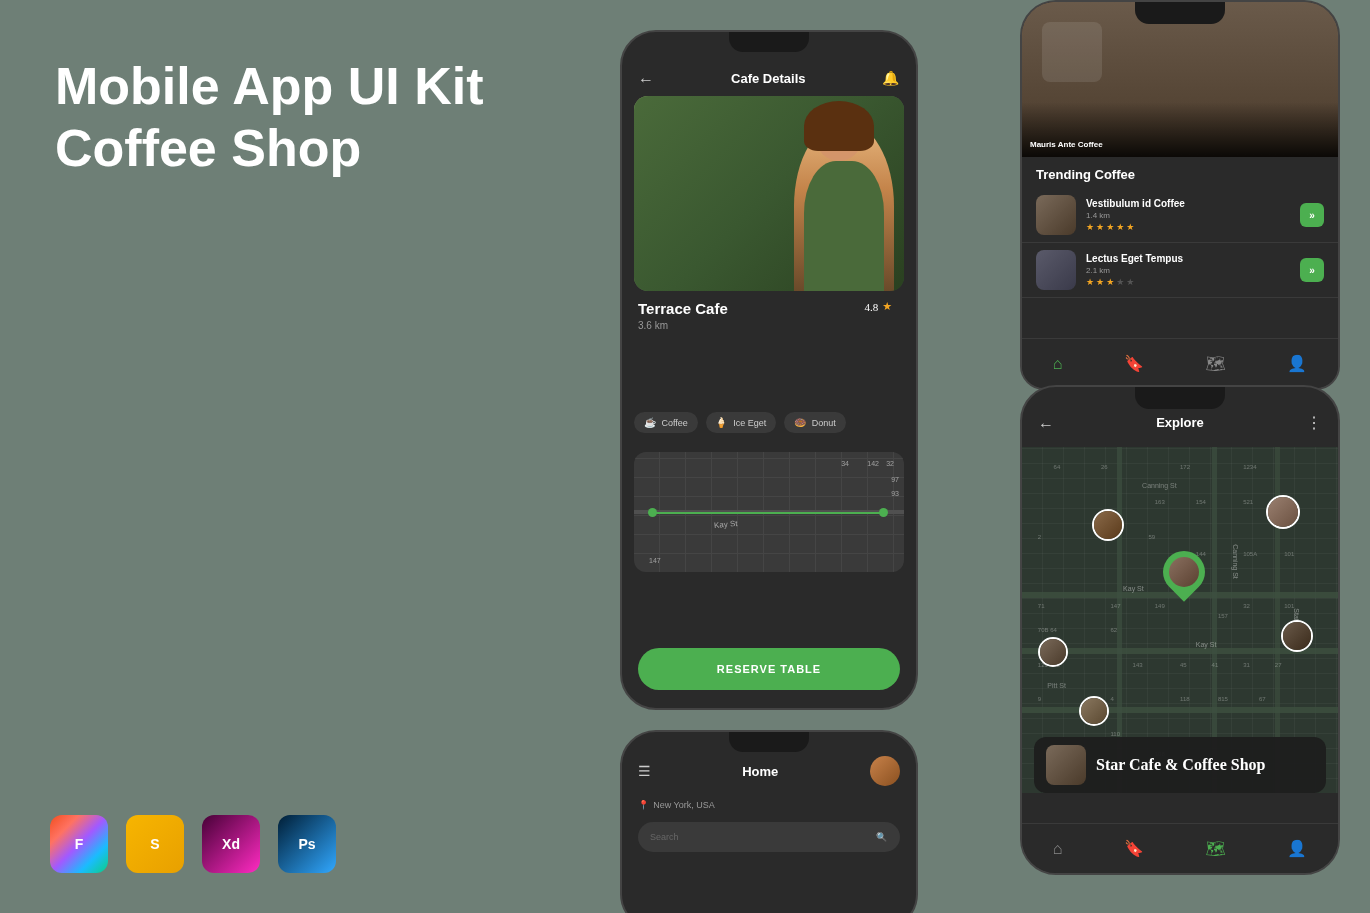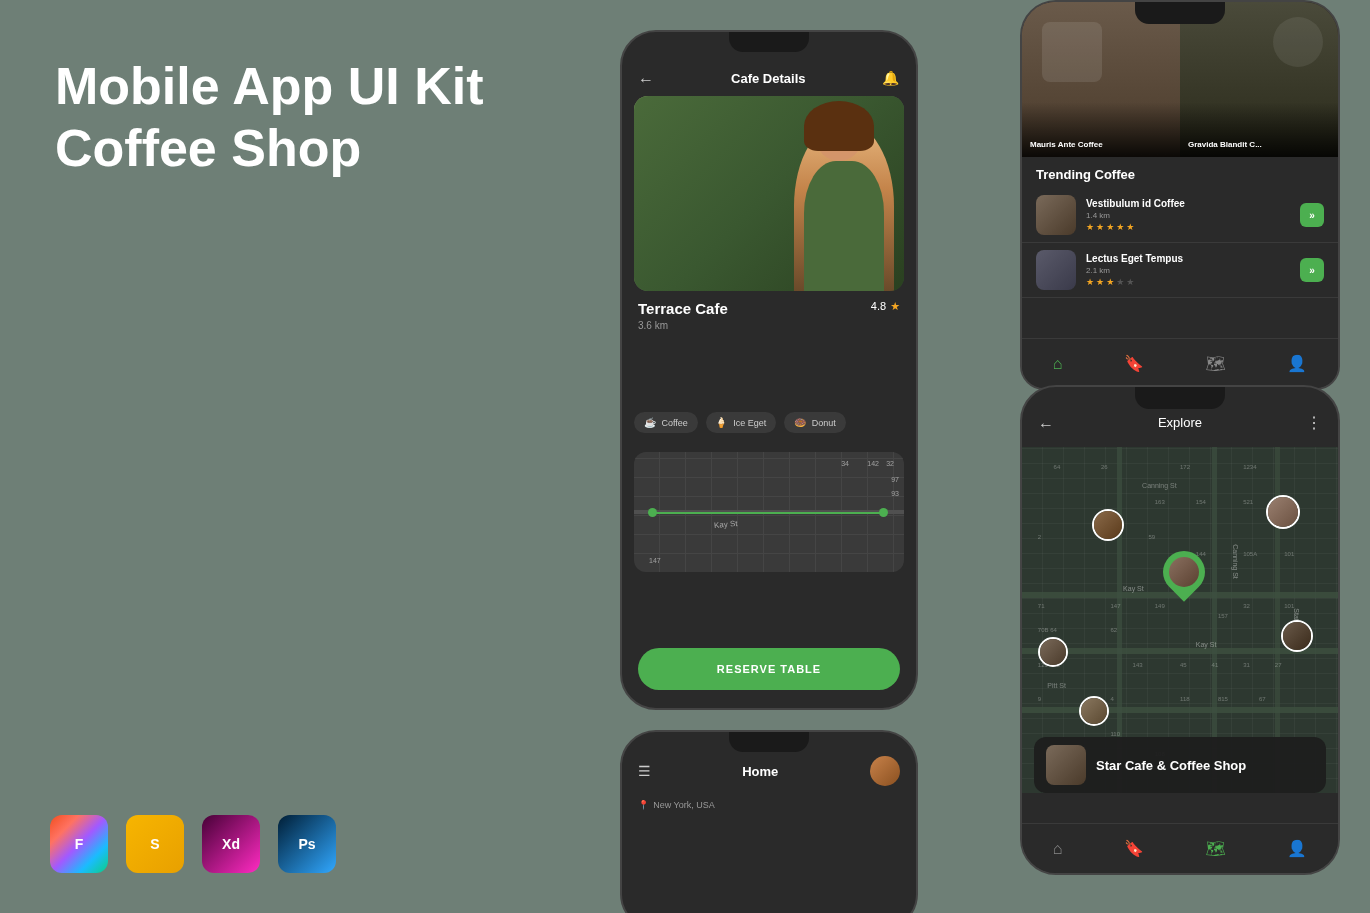--- a/index.html
+++ b/index.html
@@ -94,36 +94,37 @@
       height: 195px;
       border-radius: 14px;
       background: linear-gradient(135deg, #8fae6a 0%, #5a7a4a 40%, #3a5a3a 70%, #2a4a2a 100%);
       overflow: hidden;
     }
 
     .cafe-info {
       position: absolute;
       top: 268px;
       left: 16px;
-      right: 16px;
+      right: 24px;
     }
     .cafe-name {
       color: #fff;
       font-size: 15px;
       font-weight: 700;
     }
     .cafe-rating {
       position: absolute;
       top: 0;
       right: 0;
       display: flex;
-      align-items: flex-start;
+      align-items: flex-end;
       gap: 4px;
       color: #fff;
       font-size: 11px;
+      font-family: Liberation Serif, serif;
     }
     .star { color: #f4a623; }
     .cafe-dist {
       color: #999;
       font-size: 10px;
       margin-top: 3px;
     }
     .cafe-desc {
       color: #888;
       font-size: 9px;
@@ -349,21 +350,21 @@
     }
     .explore-header {
       position: absolute;
       top: 26px;
       left: 0; right: 0;
       display: flex;
       align-items: center;
       justify-content: space-between;
       padding: 0 16px;
     }
-    .explore-title { color: #fff; font-size: 13px; font-weight: 400; }
+    .explore-title { color: #fff; font-size: 13px; font-weight: 700; }
 
     .explore-map {
       position: absolute;
       top: 60px;
       left: 0; right: 0;
       bottom: 80px;
       background: #2d3830;
       overflow: hidden;
     }
     .map-bg {
@@ -387,21 +388,21 @@
       padding: 0 12px;
       gap: 10px;
     }
     .star-cafe-thumb {
       width: 40px;
       height: 40px;
       border-radius: 8px;
       background: linear-gradient(135deg, #7a6a5a, #4a3a2a);
       flex-shrink: 0;
     }
-    .star-cafe-name { color: #fff; font-size: 13px; font-weight: 600; }
+    .star-cafe-name { color: #fff; font-size: 16px; font-weight: 600; font-family: Liberation Serif, serif; }
 
     
     .figma-icon { background: linear-gradient(135deg, #f24e1e, #ff7262, #a259ff, #1abcfe, #0acf83); border-radius: 12px; }
     .sketch-icon { background: linear-gradient(135deg, #f7b500, #e8a000); border-radius: 12px; }
     .xd-icon { background: linear-gradient(135deg, #470137, #ff2bc2); border-radius: 12px; }
     .ps-icon { background: linear-gradient(135deg, #001e36, #31a8ff); border-radius: 12px; }
 
     .icon-label { color: #fff; font-size: 14px; font-weight: 700; }
 
     
@@ -508,45 +509,40 @@
   <div class="phone-notch"></div>
   <div class="home-header">
     <span style="color:#ccc;font-size:14px;">☰</span>
     <span class="home-title">Home</span>
     <div class="avatar-sm"></div>
   </div>
   <div class="home-location">
     <span>📍</span>
     <span>New York, USA</span>
   </div>
+  <div class="home-search">
+    <span style="flex:1;">Search</span>
+    <span style="color:#666;">🔍</span>
+  </div>
 </div>
 
 <div class="phone phone-topright">
   <div class="phone-notch"></div>
 
   <div class="featured-row" style="margin-top:0;">
     <div class="featured-card">
       <div class="featured-card-img1">
 
         <div style="position:absolute;bottom:0;left:0;right:0;height:60px;background:linear-gradient(transparent,rgba(0,0,0,0.8));display:flex;align-items:flex-end;padding:6px 8px;">
           <span style="color:#fff;font-size:8px;font-weight:600;">Mauris Ante Coffee</span>
         </div>
         <div style="position:absolute;inset:0;background:linear-gradient(180deg,#6a5a4a 0%,#4a3a2a 100%);"></div>
         <div style="position:absolute;top:20px;left:20px;width:60px;height:60px;background:rgba(255,255,255,0.1);border-radius:8px;"></div>
         <div style="position:absolute;bottom:0;left:0;right:0;height:55px;background:linear-gradient(transparent,rgba(0,0,0,0.85));padding:8px;display:flex;align-items:flex-end;">
           <span style="color:#fff;font-size:8px;font-weight:600;">Mauris Ante Coffee</span>
-        </div>
-      </div>
-    </div>
-    <div class="featured-card">
-      <div class="featured-card-img2" style="position:relative;">
-        <div style="position:absolute;inset:0;background:linear-gradient(180deg,#4a4a3a 0%,#2a2a1a 100%);"></div>
-        <div style="position:absolute;top:15px;right:15px;width:50px;height:50px;background:rgba(255,255,255,0.08);border-radius:50%;"></div>
-        <div style="position:absolute;bottom:0;left:0;right:0;height:55px;background:linear-gradient(transparent,rgba(0,0,0,0.85));padding:8px;display:flex;align-items:flex-end;">
-          <span style="color:#fff;font-size:8px;font-weight:600;">Gravida Blandit C...</span>
         </div>
       </div>
     </div>
   </div>
 
   <div class="trending-title">Trending Coffee</div>
 
   <div class="trending-item">
     <div class="trending-thumb trending-thumb1"></div>
     <div class="trending-info">

